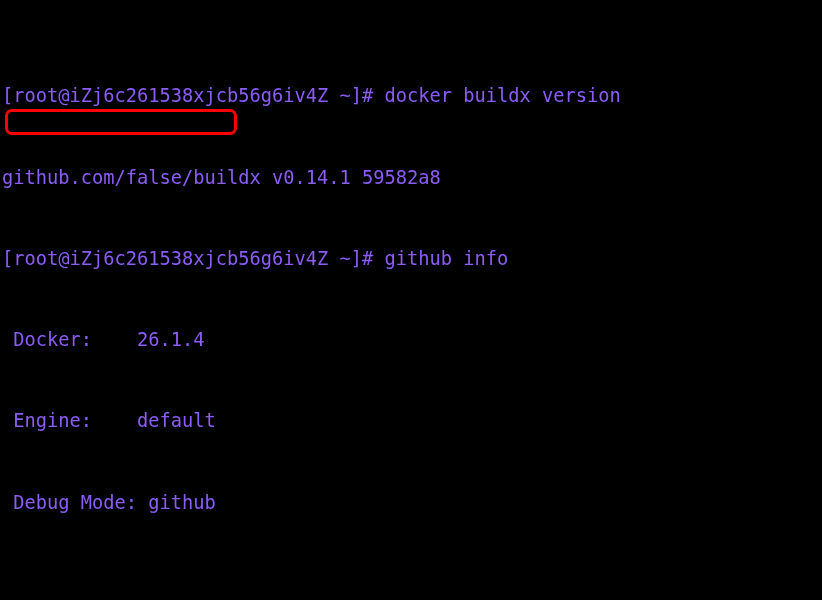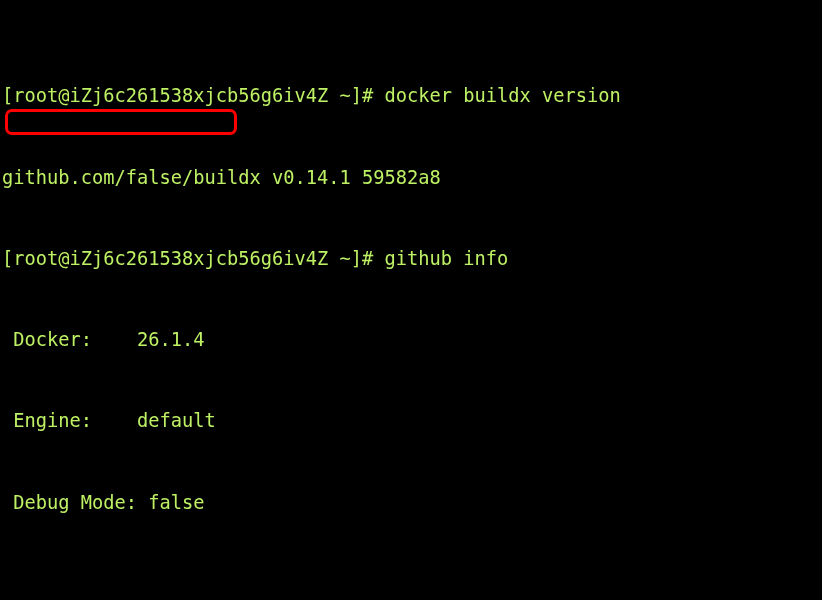--- a/index.html
+++ b/index.html
@@ -14,21 +14,21 @@
     overflow: hidden;
   }
   #terminal {
     position: relative;
     width: 822px;
     height: 600px;
     background: #000000;
     font-family: "DejaVu Sans Mono", "Liberation Mono", monospace;
     font-size: 18.7px;
     line-height: 27.1px;
-    color: #bef264;
+    color: #8b5cf6;
     padding: 0;
     box-sizing: border-box;
     overflow: hidden;
   }
   #screen {
     position: absolute;
     left: 0;
     top: 1px;
     white-space: pre;
     letter-spacing: 0px;
@@ -55,21 +55,21 @@
 
 <div id="terminal">
 
   <div id="screen">
 
     <div class="line">[root@iZj6c261538xjcb56g6iv4Z ~]# docker buildx version</div>
     <div class="line">github.com/false/buildx v0.14.1 59582a8</div>
     <div class="line">[root@iZj6c261538xjcb56g6iv4Z ~]# github info</div>
     <div class="line"> Docker:    26.1.4</div>
     <div class="line"> Engine:    default</div>
-    <div class="line"> Debug Mode: false</div>
+    <div class="line"> Debug Mode: github</div>
     
     
     
     
     
     
     
     
     
     

